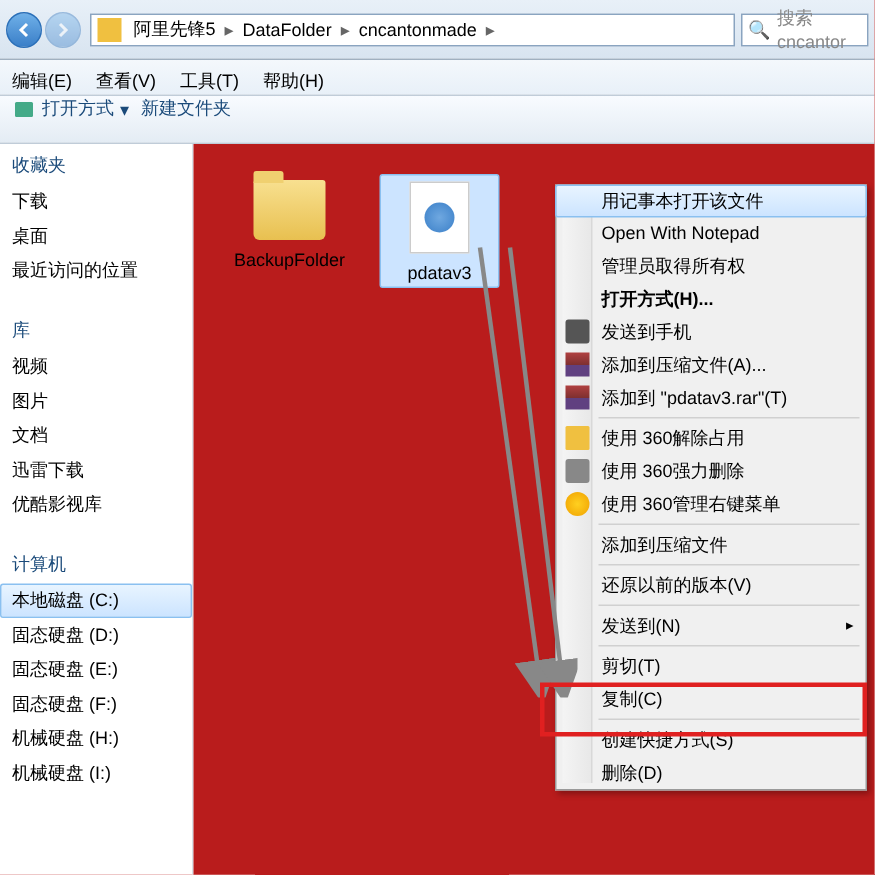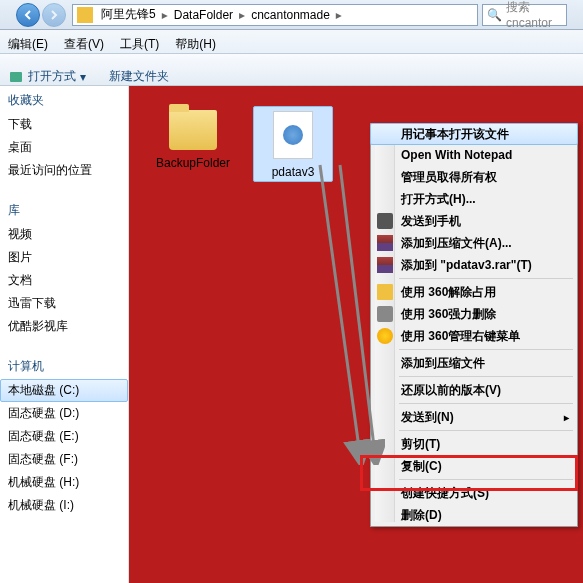--- a/index.html
+++ b/index.html
@@ -1,34 +1,34 @@
 <!DOCTYPE html>
 <html><head>
 <meta charset="utf-8">
 <style>
 * { margin: 0; padding: 0; box-sizing: border-box; font-family: "Microsoft YaHei", "SimSun", Tahoma, sans-serif; font-size: 12px; }
 body { background: #fff; width: 583px; height: 583px; overflow: hidden; position: relative; }
 
 
-.addressbar { height: 30px; background: linear-gradient(#e8f0f8, #d8e4f0); border-bottom: 1px solid #a0b0c0; display: flex; align-items: center; padding: 0 16px; }
+.addressbar { height: 40px; background: linear-gradient(#e8f0f8, #d8e4f0); border-bottom: 1px solid #a0b0c0; display: flex; align-items: center; padding: 0 4px; }
 .nav-btn { width: 24px; height: 24px; border-radius: 50%; background: linear-gradient(#6fb0e8, #3a7fc8); border: 1px solid #2a6fb8; margin-right: 2px; display: flex; align-items: center; justify-content: center; color: #fff; }
 .nav-btn.disabled { opacity: 0.4; }
 .breadcrumb { flex: 1; background: #fff; border: 1px solid #8aa4c0; height: 22px; display: flex; align-items: center; padding: 0 4px; margin: 0 4px; }
 .bc-icon { width: 16px; height: 16px; background: #f0c040; margin-right: 4px; }
 .bc-item { padding: 0 4px; color: #000; }
 .bc-sep { color: #666; padding: 0 2px; }
 .searchbox { width: 85px; background: #fff; border: 1px solid #8aa4c0; height: 22px; display: flex; align-items: center; padding: 0 4px; color: #888; }
 .search-icon { margin-right: 4px; color: #4a7; }
 
 
 .menubar { height: 24px; background: linear-gradient(#f4f8fc, #e8f0f8); border-bottom: 1px solid #c0ccd8; display: flex; align-items: flex-end; padding: 0 8px; gap: 16px; }
 .menu-item { color: #000; }
 
 
-.toolbar { height: 32px; background: linear-gradient(#f8fbff, #e4ecf4); border-bottom: 1px solid #c0ccd8; display: flex; align-items: flex-end; padding: 0 8px; gap: 23px; }
+.toolbar { height: 32px; background: linear-gradient(#f8fbff, #e4ecf4); border-bottom: 1px solid #c0ccd8; display: flex; align-items: flex-start; padding: 0 8px; gap: 8px; }
 .tb-item { display: flex; align-items: center; gap: 4px; color: #1a4a7a; }
 .tb-icon { width: 16px; height: 16px; }
 
 
 .main { display: flex; height: calc(583px - 86px); }
 .sidebar { width: 129px; background: #fff; border-right: 1px solid #d8e0e8; overflow: hidden; }
 .content { flex: 1; background: #b91c1c; position: relative; }
 
 .group { padding: 2px 0; }
 .group-title { padding: 4px 8px; color: #1a4a7a; font-weight: normal; }
@@ -39,21 +39,21 @@
 .files { display: flex; gap: 20px; padding: 20px 24px; align-items: flex-start; }
 .file { width: 80px; text-align: center; }
 .file.selected { background: #cce4ff; border: 1px solid #8ac0f0; border-radius: 2px; }
 .folder-icon { width: 48px; height: 40px; background: linear-gradient(#f8e090, #e8c050); border-radius: 2px 2px 4px 4px; margin: 4px auto 6px; position: relative; }
 .folder-icon::before { content: ''; position: absolute; top: -6px; left: 0; width: 20px; height: 8px; background: #f0d070; border-radius: 2px 2px 0 0; }
 .file-icon { width: 40px; height: 48px; background: #fff; border: 1px solid #ccc; margin: 4px auto 6px; position: relative; display: flex; align-items: center; justify-content: center; }
 .gear { width: 20px; height: 20px; border-radius: 50%; background: radial-gradient(#6fa8e0, #3a7fc8); }
 .file-label { color: #000; line-height: 1.3; }
 
 
-.ctxmenu { position: absolute; left: 370px; top: 123px; width: 208px; background: #f0f0f0; border: 1px solid #9a9a9a; box-shadow: 2px 2px 4px rgba(0,0,0,0.3); z-index: 20; font-weight: bold; }
+.ctxmenu { position: absolute; left: 370px; top: 123px; width: 208px; background: #f0f0f0; border: 1px solid #9a9a9a; box-shadow: 2px 2px 4px rgba(0,0,0,0.3); z-index: 20; }
 .ctx-item { height: 22px; display: flex; align-items: center; padding: 0 20px 0 30px; position: relative; }
 .ctx-item.hover { background: linear-gradient(#e8f4ff, #cce4ff); border: 1px solid #8ac0f0; margin: -1px; border-radius: 2px; }
 .ctx-item.has-sub::after { content: '▸'; position: absolute; right: 8px; font-size: 10px; }
 .ctx-sep { height: 1px; background: #d0d0d0; margin: 2px 4px 2px 28px; }
 .ctx-icon { position: absolute; left: 6px; width: 16px; height: 16px; }
 .ic-shield { background: radial-gradient(#6c6, #3a3); border-radius: 2px; }
 .ic-phone { background: #555; border-radius: 2px; }
 .ic-rar { background: linear-gradient(#b04040, #803030 50%, #604080 50%); }
 .ic-folder { background: #f0c040; border-radius: 1px; }
 .ic-printer { background: #888; border-radius: 2px; }

